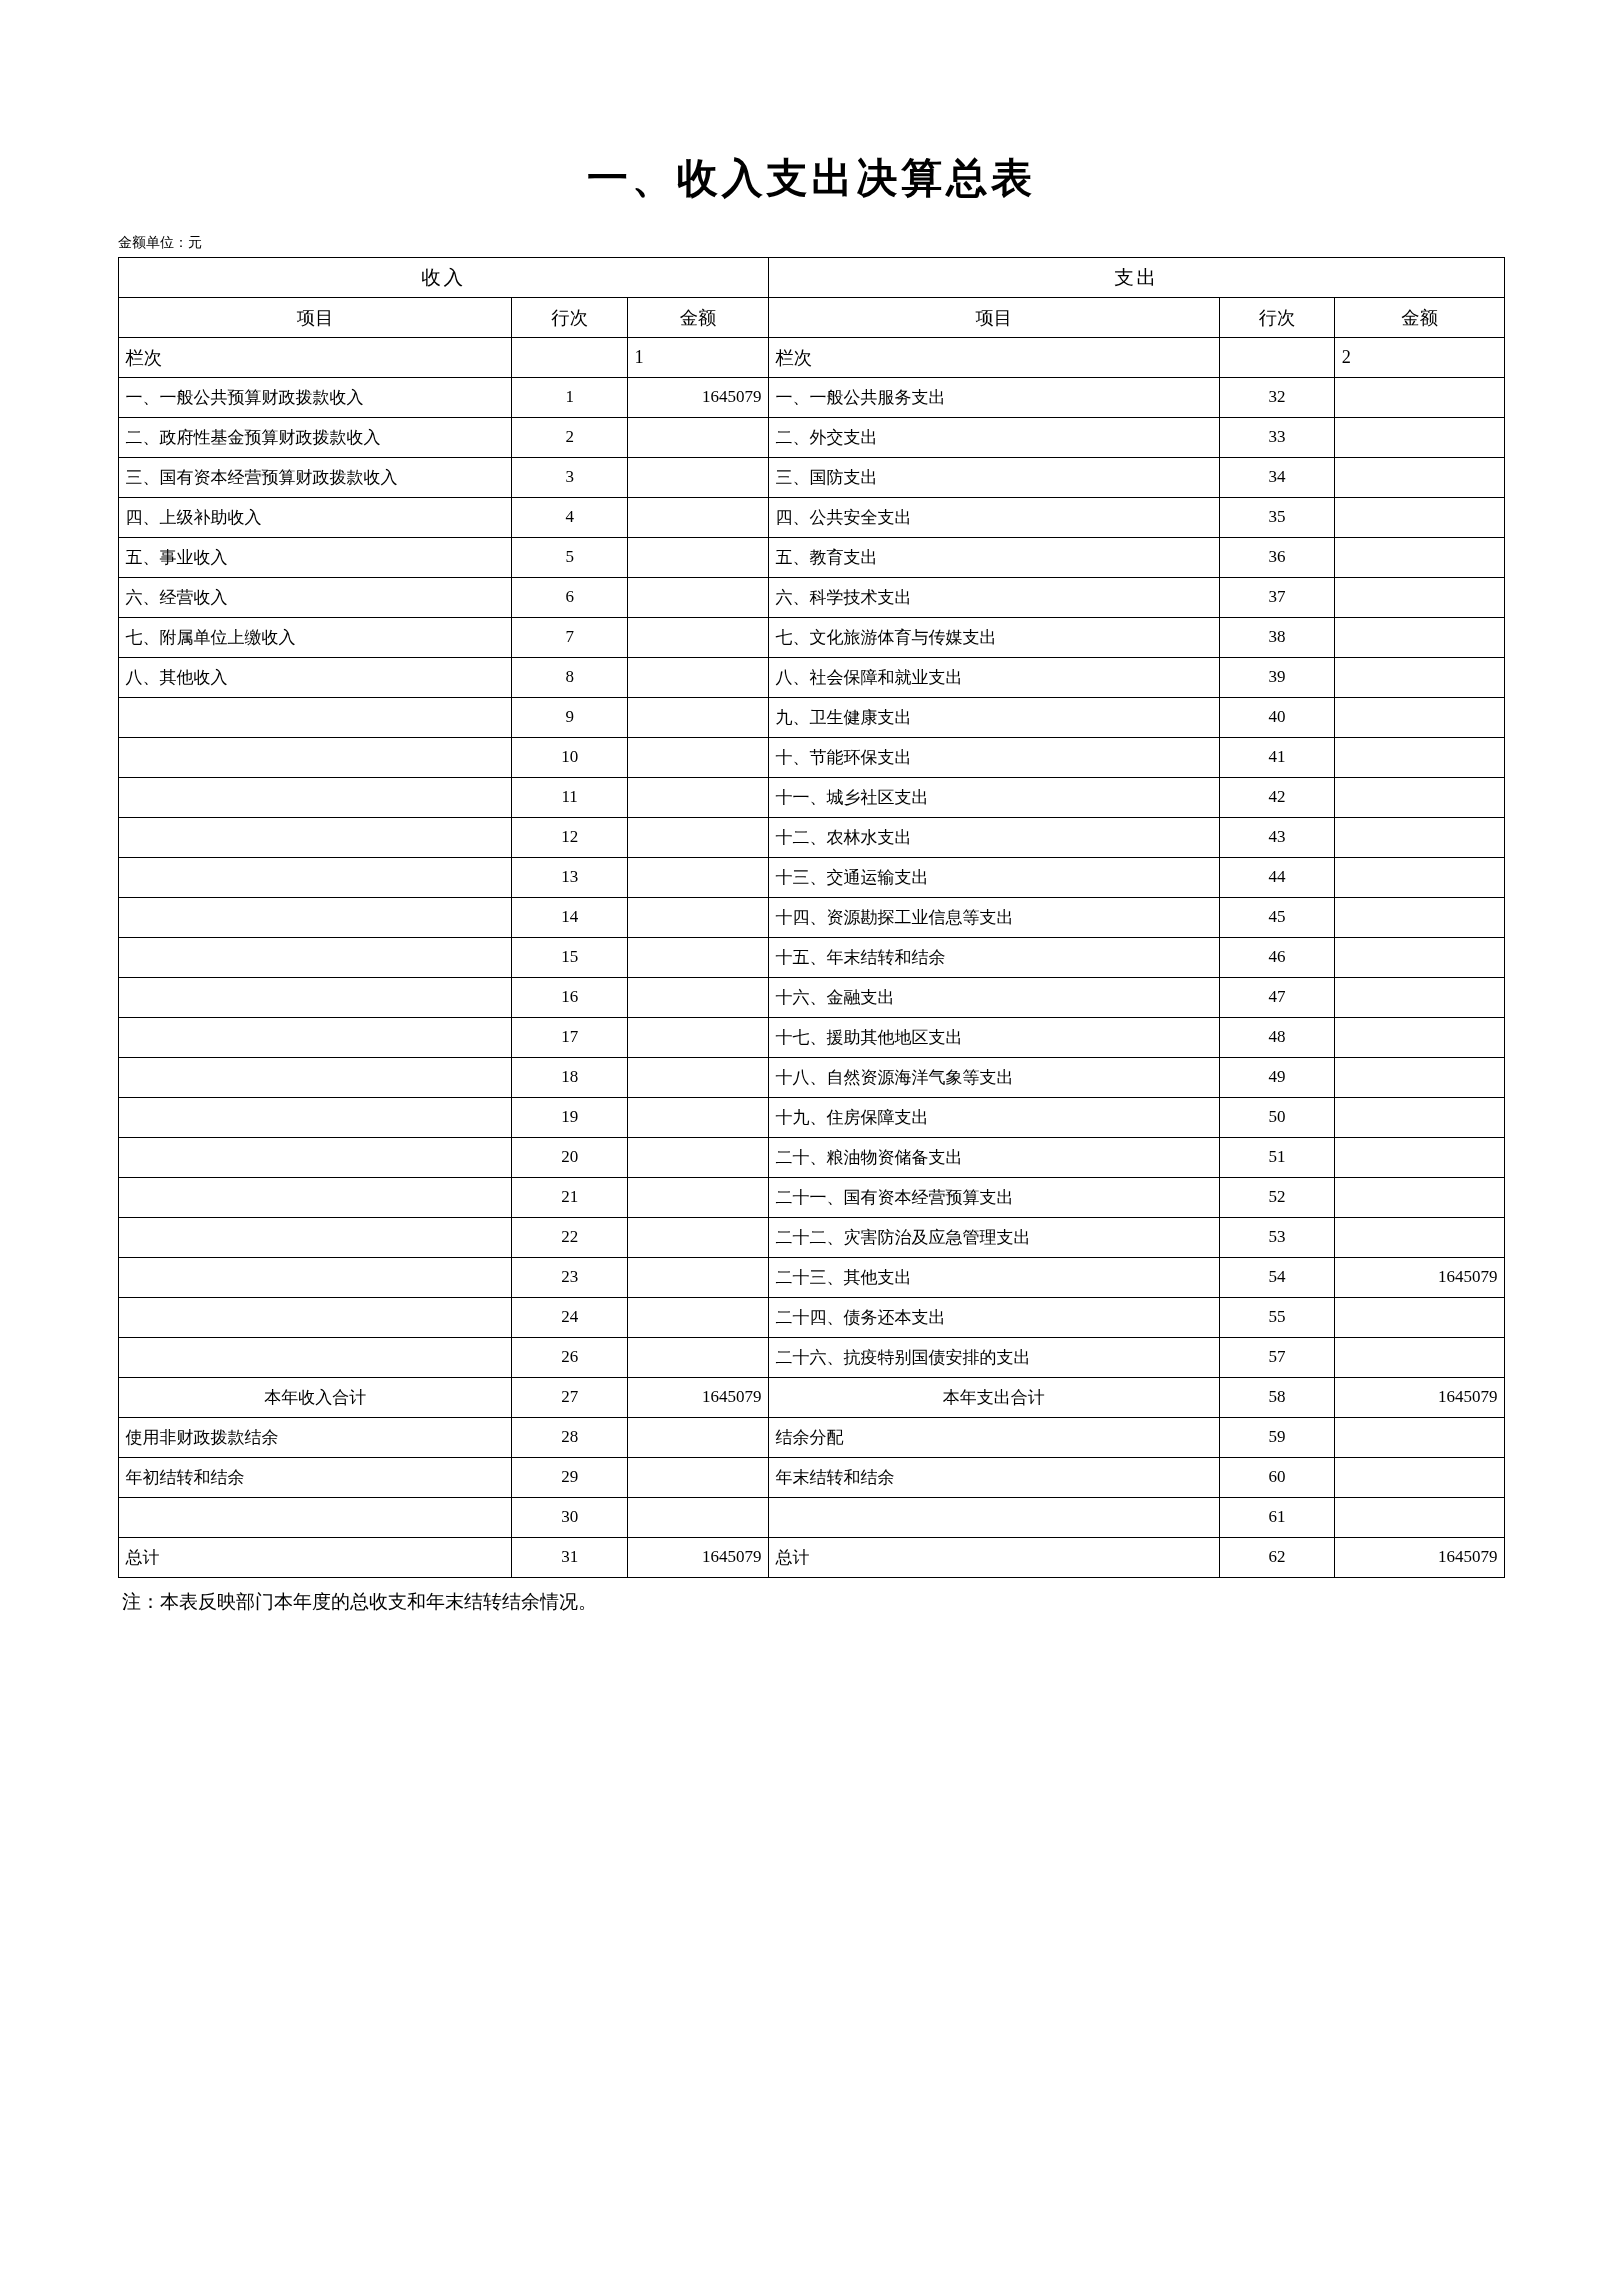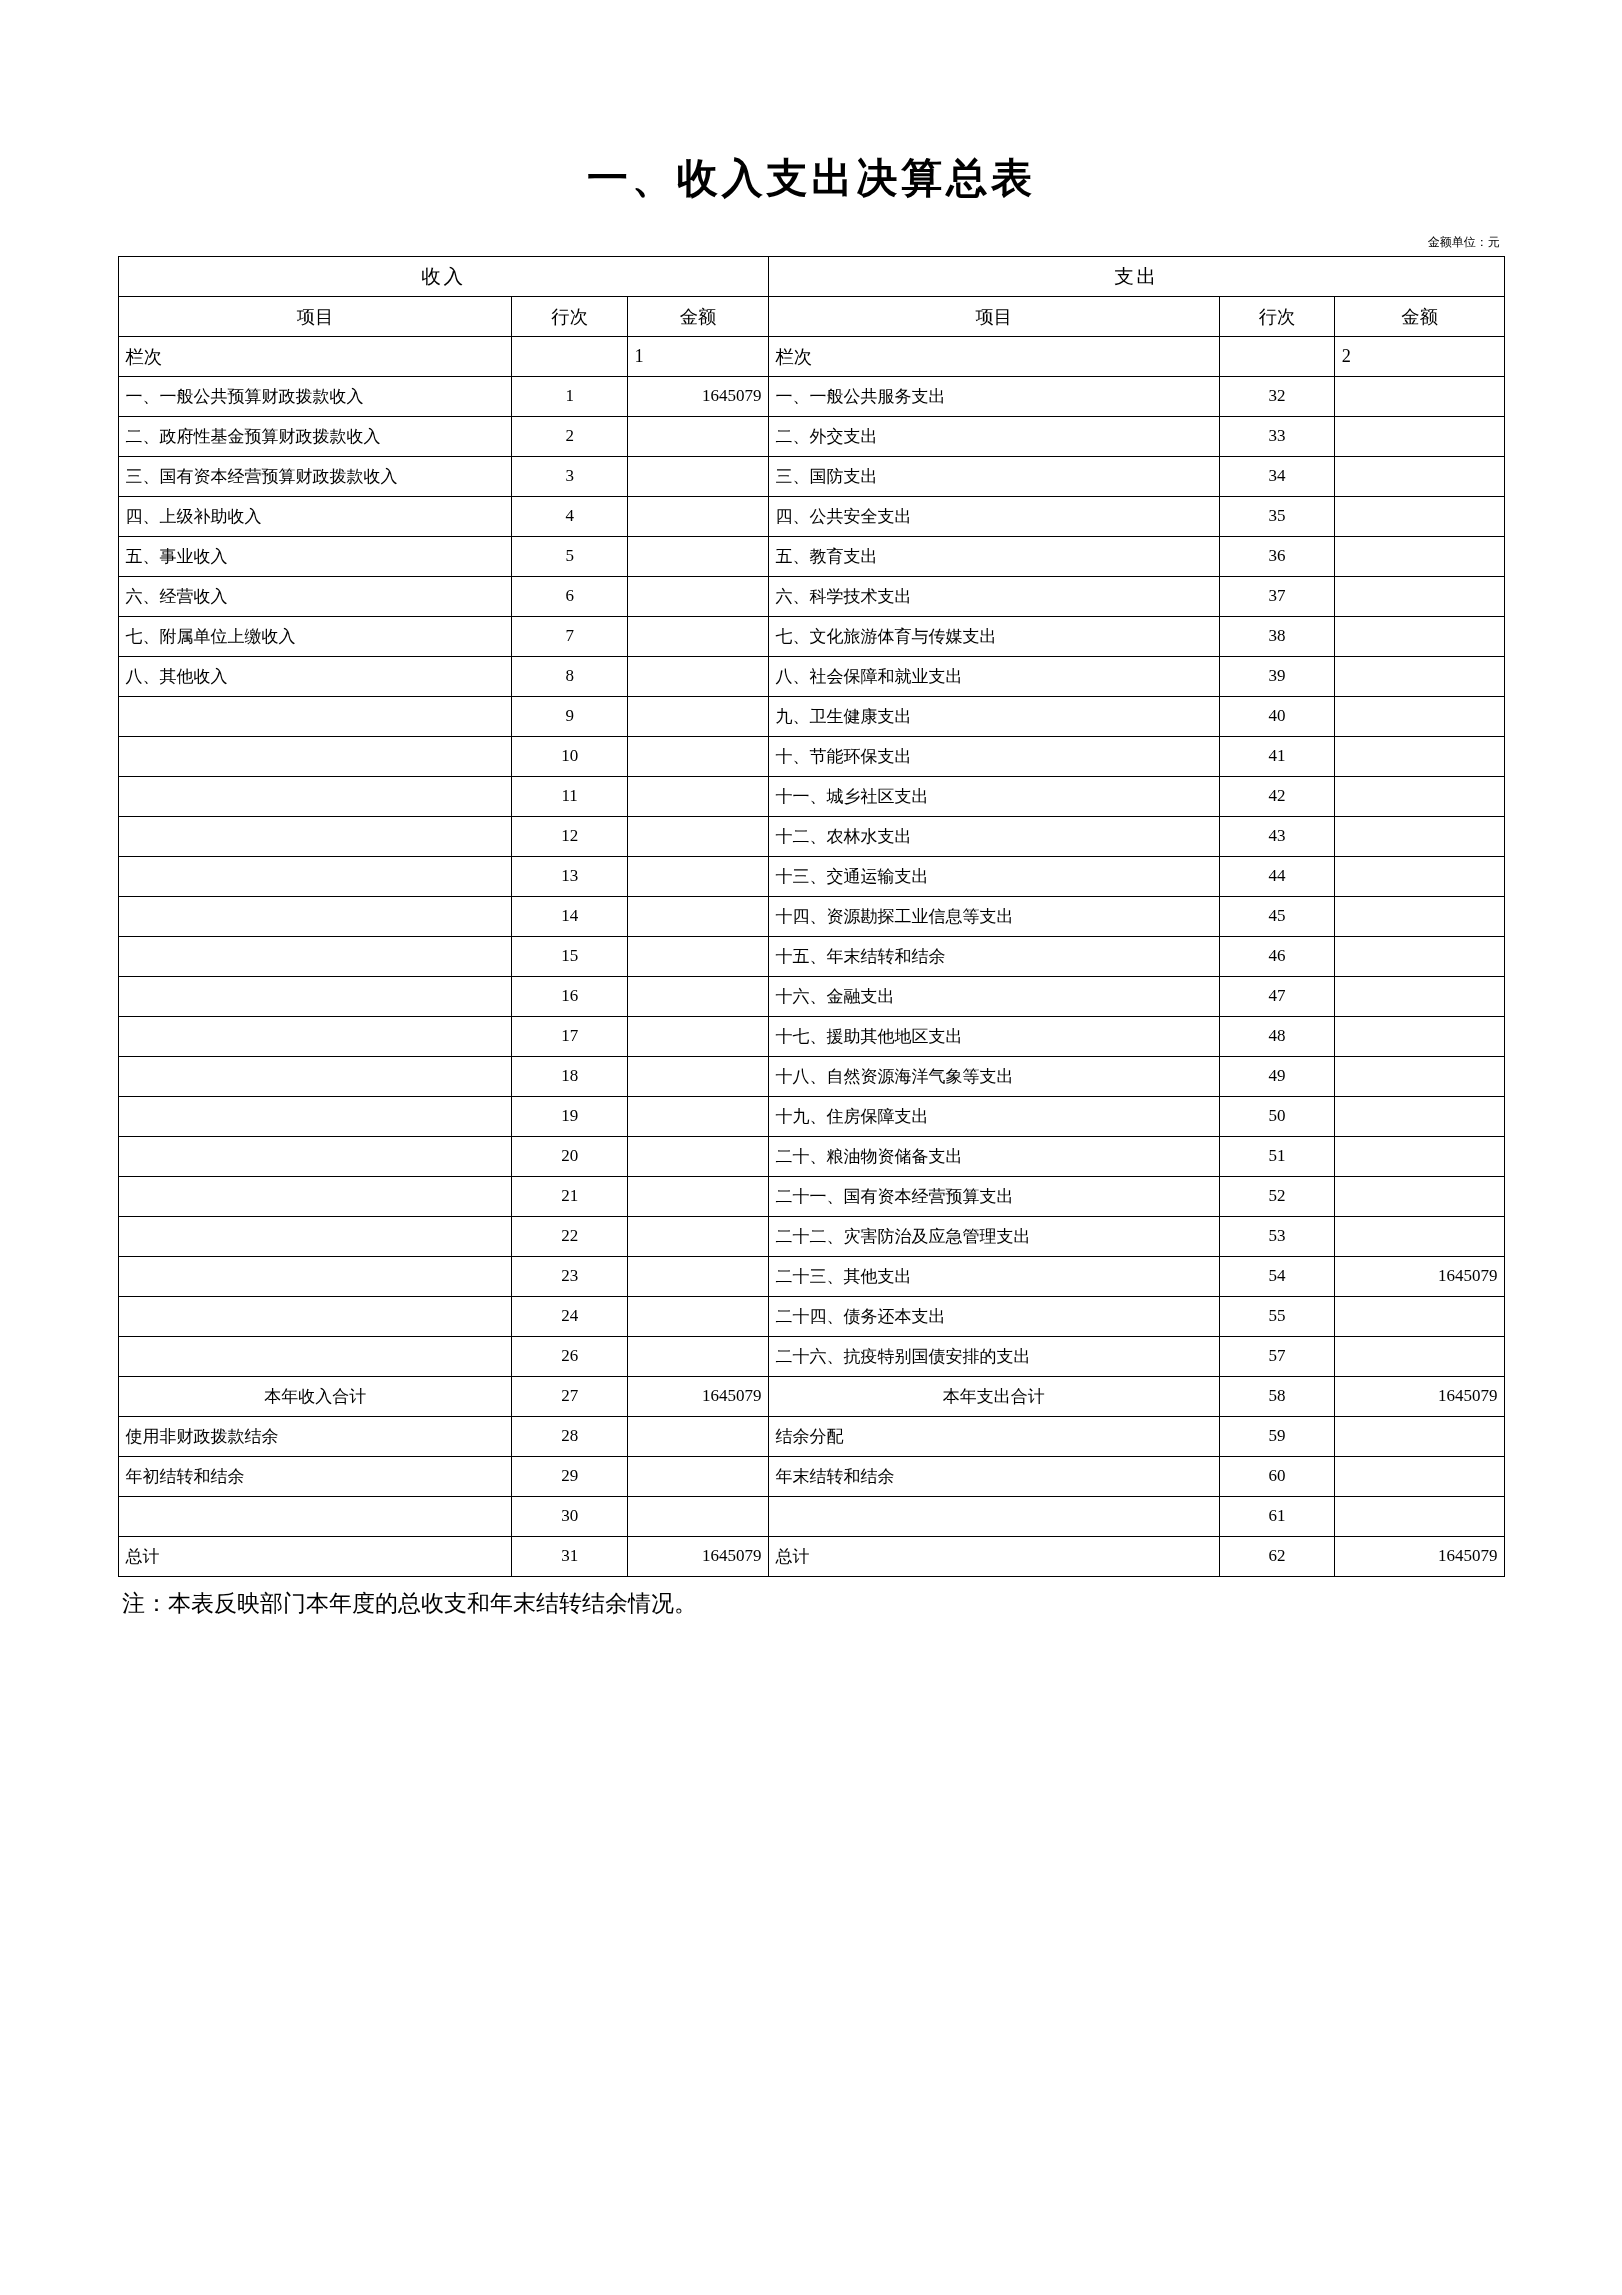--- a/index.html
+++ b/index.html
@@ -25,22 +25,22 @@
     font-family: Liberation Mono, monospace;
     font-size: 41px;
     font-weight: 700;
     letter-spacing: 3.9px;
     margin-top: 151px;
     margin-bottom: 0;
   }
   .unit-line {
     width: 1387px;
     margin: 27.5px auto 5.2px auto;
-    text-align: right;
-    font-size: 12px;
+    text-align: left;
+    font-size: 14px;
     padding-right: 5.2px;
     box-sizing: border-box;
   }
   table.main {
     width: 1387px;
     margin: 0 auto;
     border-collapse: collapse;
     table-layout: fixed;
     font-size: 17px;
   }
@@ -72,21 +72,21 @@
     font-size: 18.3px;
   }
   .num-center { text-align: center; }
   .bold-center {
     text-align: center;
     font-weight: bold;
   }
   .note {
     width: 1387px;
     margin: 11.8px auto 0 auto;
-    font-size: 23px;
+    font-size: 19px;
     padding-left: 3.9px;
     box-sizing: border-box;
   }
   .empty-cell { }
 </style>
 </head>
 <body>
 
 <div class="page">
 

